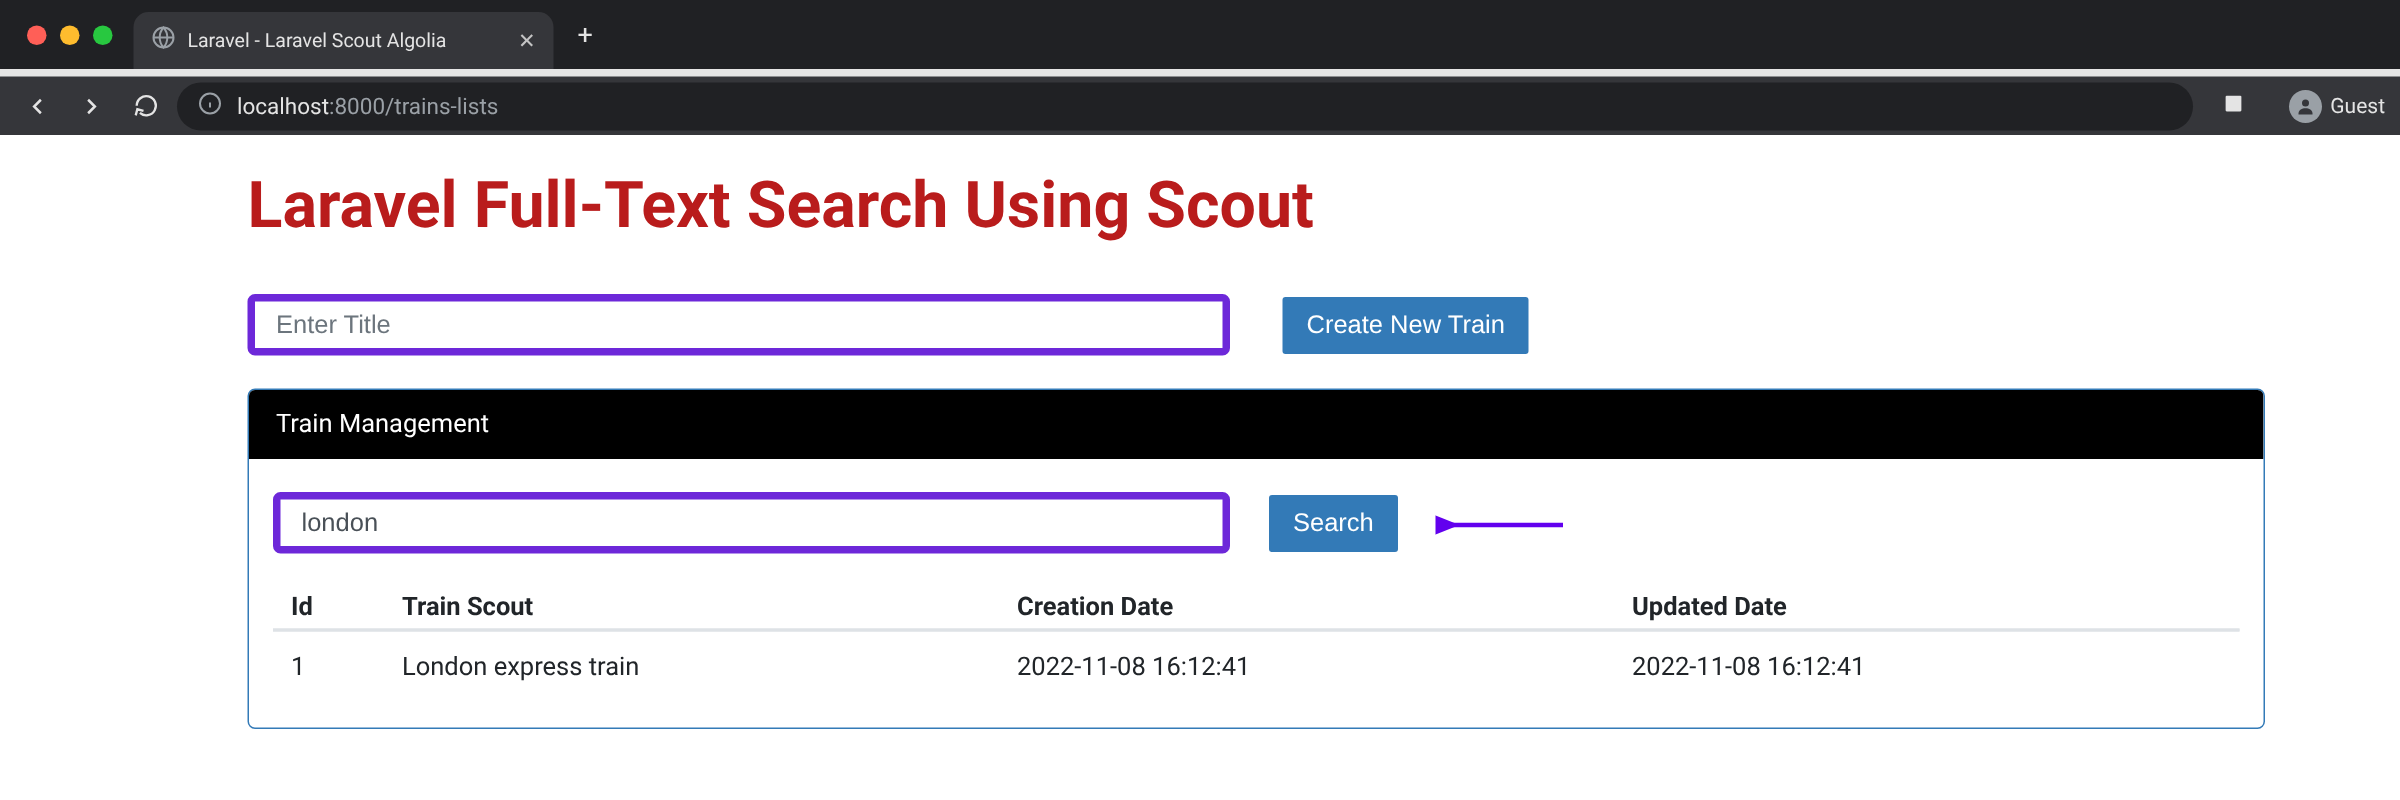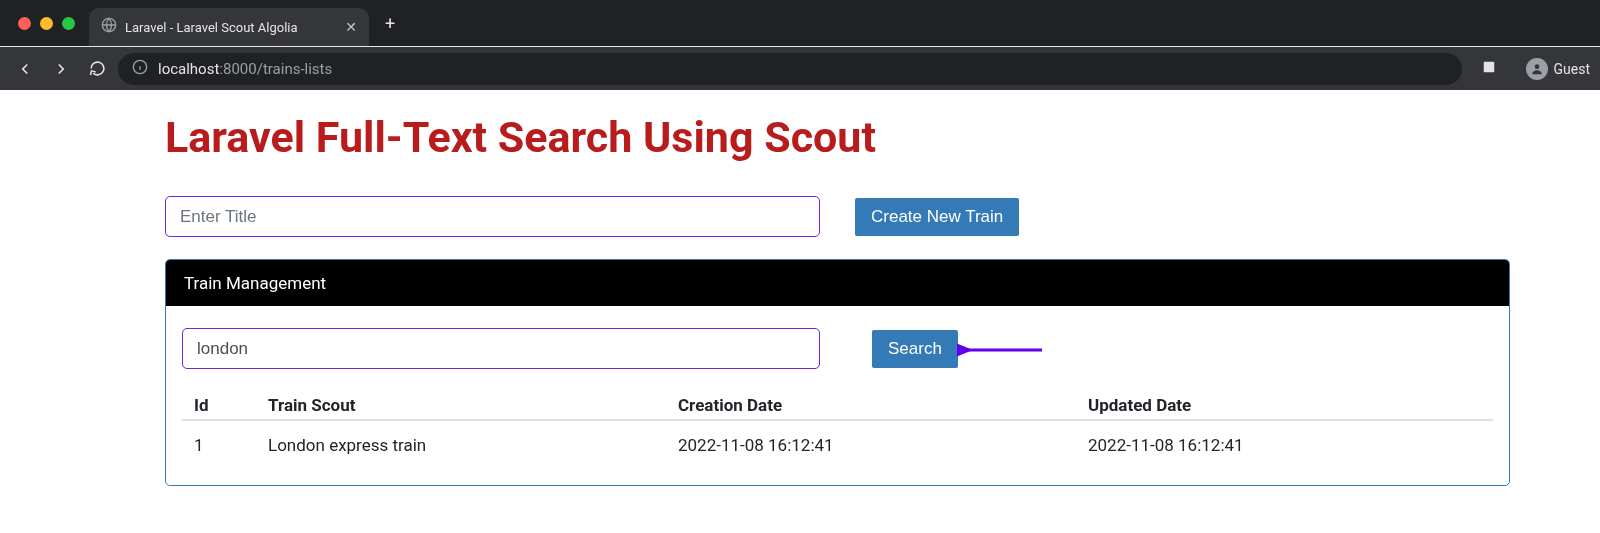--- a/index.html
+++ b/index.html
@@ -12,46 +12,46 @@
     .light { width: 13px; height: 13px; border-radius: 50%; }
     .light.close { background: #ff5f57; }
     .light.min { background: #febc2e; }
     .light.max { background: #28c840; }
     .tab { display: flex; align-items: center; background: #35363a; border-radius: 10px 10px 0 0; height: 38px; padding: 0 12px; margin-top: 8px; gap: 8px; width: 280px; overflow: hidden; }
     .tab .favicon { color: #9aa0a6; flex-shrink: 0; }
     .tab .title { color: #e4e4e4; font-size: 13px; white-space: nowrap; overflow: hidden; text-overflow: ellipsis; flex: 1; }
     .tab .close { color: #c4c4c4; font-size: 14px; flex-shrink: 0; }
     .newtab { color: #e4e4e4; font-size: 18px; padding: 0 16px; }
 
-    .toolbar { display: flex; align-items: center; height: 44px; background: #35363a; padding: 0 10px; gap: 6px; border-top: 1px solid #e5e5e5; }
+    .toolbar { display: flex; align-items: center; height: 44px; background: #35363a; padding: 0 10px; gap: 6px; border-top: 5px solid #e5e5e5; }
     .nav-btn { width: 30px; height: 30px; display: flex; align-items: center; justify-content: center; color: #e4e4e4; }
     .omnibox { flex: 1; background: #202124; border-radius: 20px; height: 32px; display: flex; align-items: center; padding: 0 14px; gap: 10px; }
     .omni-icon { color: #9aa0a6; }
     .omni-text { color: #e4e4e4; font-size: 15px; }
     .omni-text .muted { color: #9aa0a6; }
     .right-icons { display: flex; align-items: center; gap: 28px; padding-left: 12px; }
     .right-icons .ext { color: #e4e4e4; }
     .guest { display: flex; align-items: center; gap: 6px; color: #e4e4e4; font-size: 14px; }
     .guest-avatar { width: 22px; height: 22px; border-radius: 50%; background: #9aa0a6; display: flex; align-items: center; justify-content: center; }
 
     
     .page { padding: 22px 0 40px 165px; }
     .h1 { font-size: 43px; font-weight: 700; color: #b91c1c; margin-bottom: 34px; }
 
     .top-row { display: flex; gap: 35px; align-items: center; margin-bottom: 22px; }
-    .form-control { width: 655px; height: 41px; border: 1px solid #6d28d9; border-radius: 5px; font-size: 17px; padding: 0 14px; color: #495057; }
+    .form-control { width: 655px; height: 41px; border: 5px solid #6d28d9; border-radius: 5px; font-size: 17px; padding: 0 14px; color: #495057; }
     .form-control::placeholder { color: #6c757d; }
 
     .btn { background: #337ab7; color: #fff; border: none; border-radius: 2px; font-size: 17px; padding: 9px 16px; cursor: pointer; }
 
     .panel { width: 1345px; border: 1px solid #337ab7; border-radius: 5px; overflow: hidden; }
     .panel-header { background: #000000; color: #fff; font-size: 17px; padding: 13px 18px; }
     .panel-body { padding: 22px 16px 30px; }
 
-    .search-row { display: flex; align-items: center; gap: 52px; margin-bottom: 26px; position: relative; }
+    .search-row { display: flex; align-items: center; gap: 26px; margin-bottom: 26px; position: relative; }
 
     .arrow-svg { position: absolute; left: 775px; top: 12px; }
 
     table { width: 100%; border-collapse: collapse; }
     th { text-align: left; font-size: 17px; font-weight: 700; color: #212529; padding: 0 8px 4px 8px; border-bottom: 2px solid #dee2e6; }
     td { font-size: 17px; color: #212529; padding: 14px 8px 0 8px; }
     th:nth-child(1), td:nth-child(1) { width: 78px; padding-left: 12px; }
     th:nth-child(2), td:nth-child(2) { width: 410px; }
     th:nth-child(3), td:nth-child(3) { width: 410px; }
   </style>

